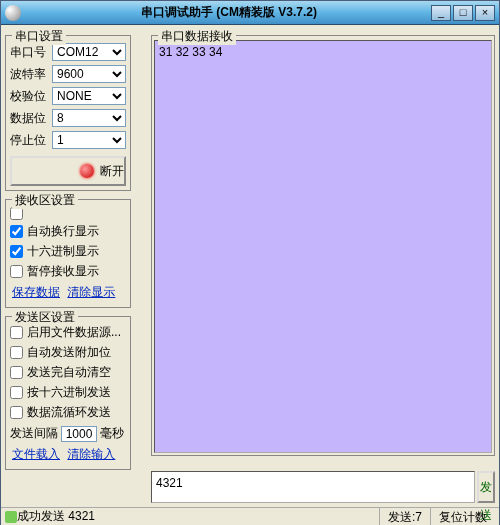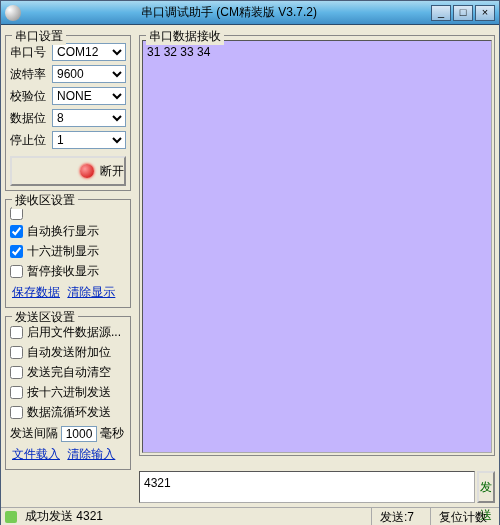--- a/index.html
+++ b/index.html
@@ -1,25 +1,25 @@
 <!DOCTYPE html>
 <html><head>
 <meta charset="utf-8">
 <style>
 * { box-sizing: border-box; margin: 0; padding: 0; font-family: "SimSun", Arial, sans-serif; font-size: 12px; }
 body { background: #fff; width: 500px; height: 525px; overflow: hidden; }
 
 .window { width: 500px; height: 525px; border: 1px solid #4a5d7a; background: #ece9d8; }
 .titlebar { height: 24px; background: linear-gradient(to bottom, #a8d8f0 0%, #60b5e5 50%, #4090c8 100%); border-bottom: 1px solid #2a4a6a; display: flex; align-items: center; padding: 0 4px; color: #000; }
 .titlebar .icon { width: 16px; height: 16px; border-radius: 50%; background: radial-gradient(circle at 30% 30%, #fff, #888); margin-right: 6px; }
-.titlebar .title { flex: 1; text-align: center; font-weight: normal; }
+.titlebar .title { flex: 1; text-align: center; font-weight: bold; }
 .titlebar .winbtns { display: flex; gap: 2px; }
 .winbtn { width: 20px; height: 16px; background: linear-gradient(to bottom, #dae8f5, #98c0e0); border: 1px solid #3a5a7a; text-align: center; line-height: 12px; font-size: 11px; cursor: pointer; }
 
-.content { display: flex; height: 482px; padding: 4px; gap: 8px; }
+.content { display: flex; height: 482px; padding: 4px; gap: 20px; }
 .leftcol { width: 126px; display: flex; flex-direction: column; gap: 2px; }
 .rightcol { flex: 1; display: flex; flex-direction: column; }
 
 .groupbox { border: 1px solid #888; padding: 4px 4px 4px 4px; position: relative; margin-top: 6px; }
 .groupbox .legend { position: absolute; top: -8px; left: 6px; background: #ece9d8; padding: 0 3px; }
 
 .row { display: flex; align-items: center; margin: 2px 0; height: 20px; justify-content: flex-end; }
 .row .lbl { width: 42px; }
 .row select { flex: 1; height: 18px; border: 1px solid #7b9ebd; background: #fff; font-size: 12px; }
 
@@ -36,21 +36,21 @@
 .intervalrow input { width: 36px; height: 16px; border: 1px solid #7b9ebd; text-align: center; }
 
 .rxbox { flex: 1; border: 1px solid #888; position: relative; margin-top: 6px; display: flex; flex-direction: column; }
 .rxbox .legend { position: absolute; top: -8px; left: 6px; background: #ece9d8; padding: 0 3px; }
 .rxarea { flex: 1; background: #c4b5fd; border: 1px inset #aaa; margin: 4px 2px 2px 2px; padding: 4px; white-space: pre-wrap; overflow: auto; color: #000; }
 
 .sendrow { display: flex; margin-top: 15px; gap: 2px; height: 32px; }
 .sendinput { flex: 1; background: #fff; border: 1px inset #aaa; padding: 4px; }
 .sendbtn { width: 18px; border: 2px outset #ddd; background: #ece9d8; color: #060; cursor: pointer; line-height: 28px; text-align: center; }
 
-.statusbar { height: 18px; border-top: 1px solid #aaa; display: flex; align-items: center; padding: 0 4px; gap: 8px; background: #ece9d8; }
+.statusbar { height: 18px; border-top: 1px solid #aaa; display: flex; align-items: center; padding: 0 4px; background: #ece9d8; }
 .statusbar .st-icon { width: 12px; height: 12px; background: #7c5; border-radius: 2px; }
 .statusbar .seg { border-left: 1px solid #aaa; padding: 0 8px; height: 100%; line-height: 18px; }
 .statusbar .fill { flex: 1; }
 </style>
 </head>
 <body>
 
 <div class="window">
   <div class="titlebar">
     <div class="icon"></div>

